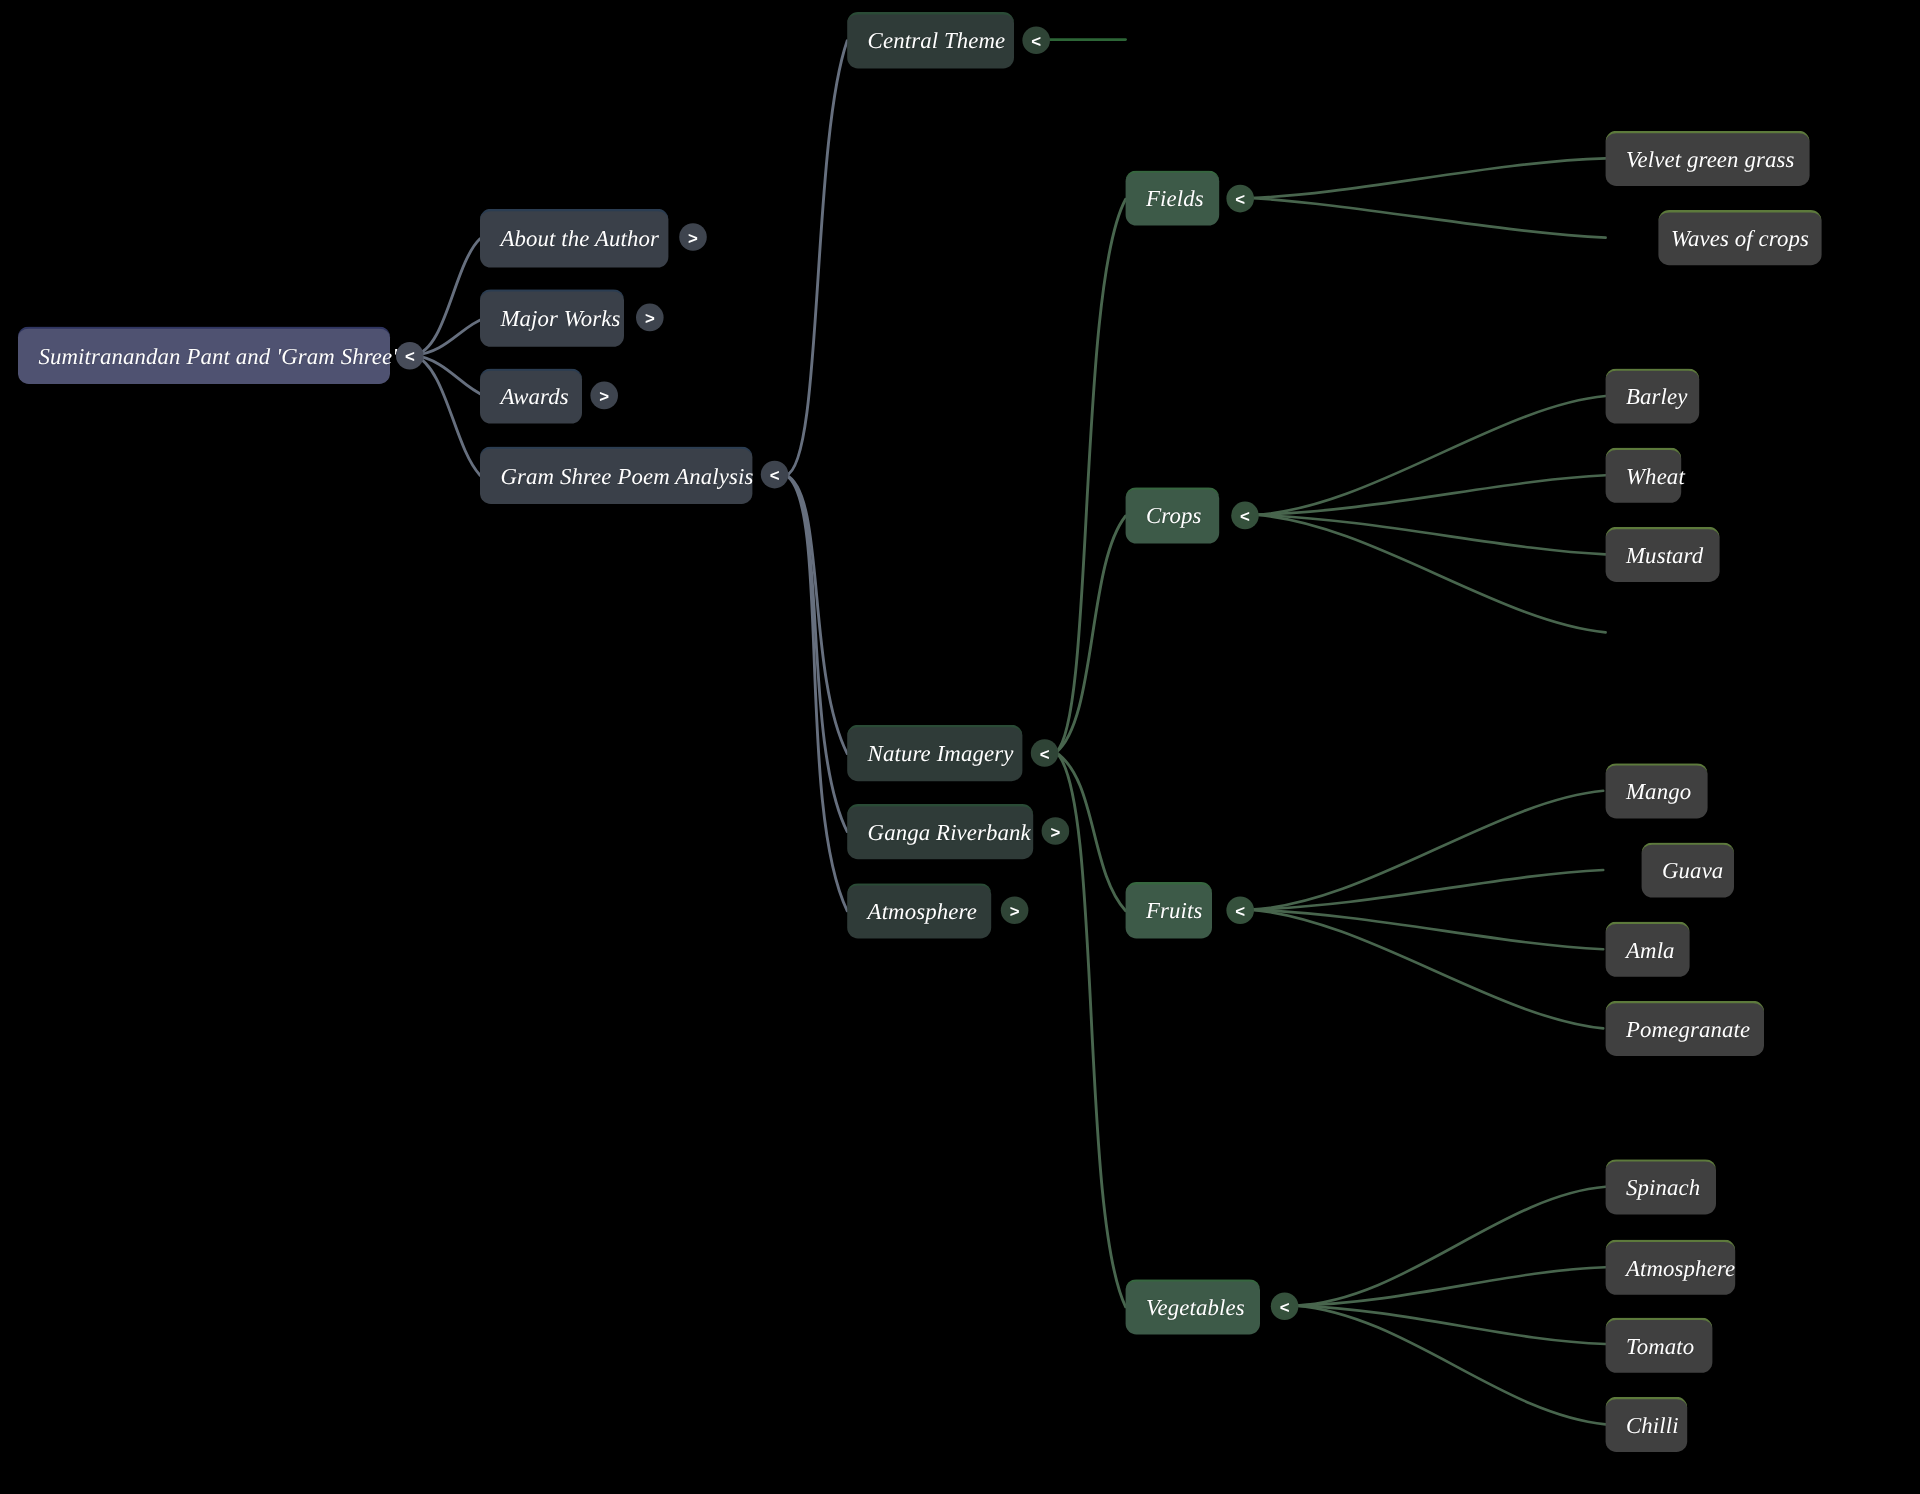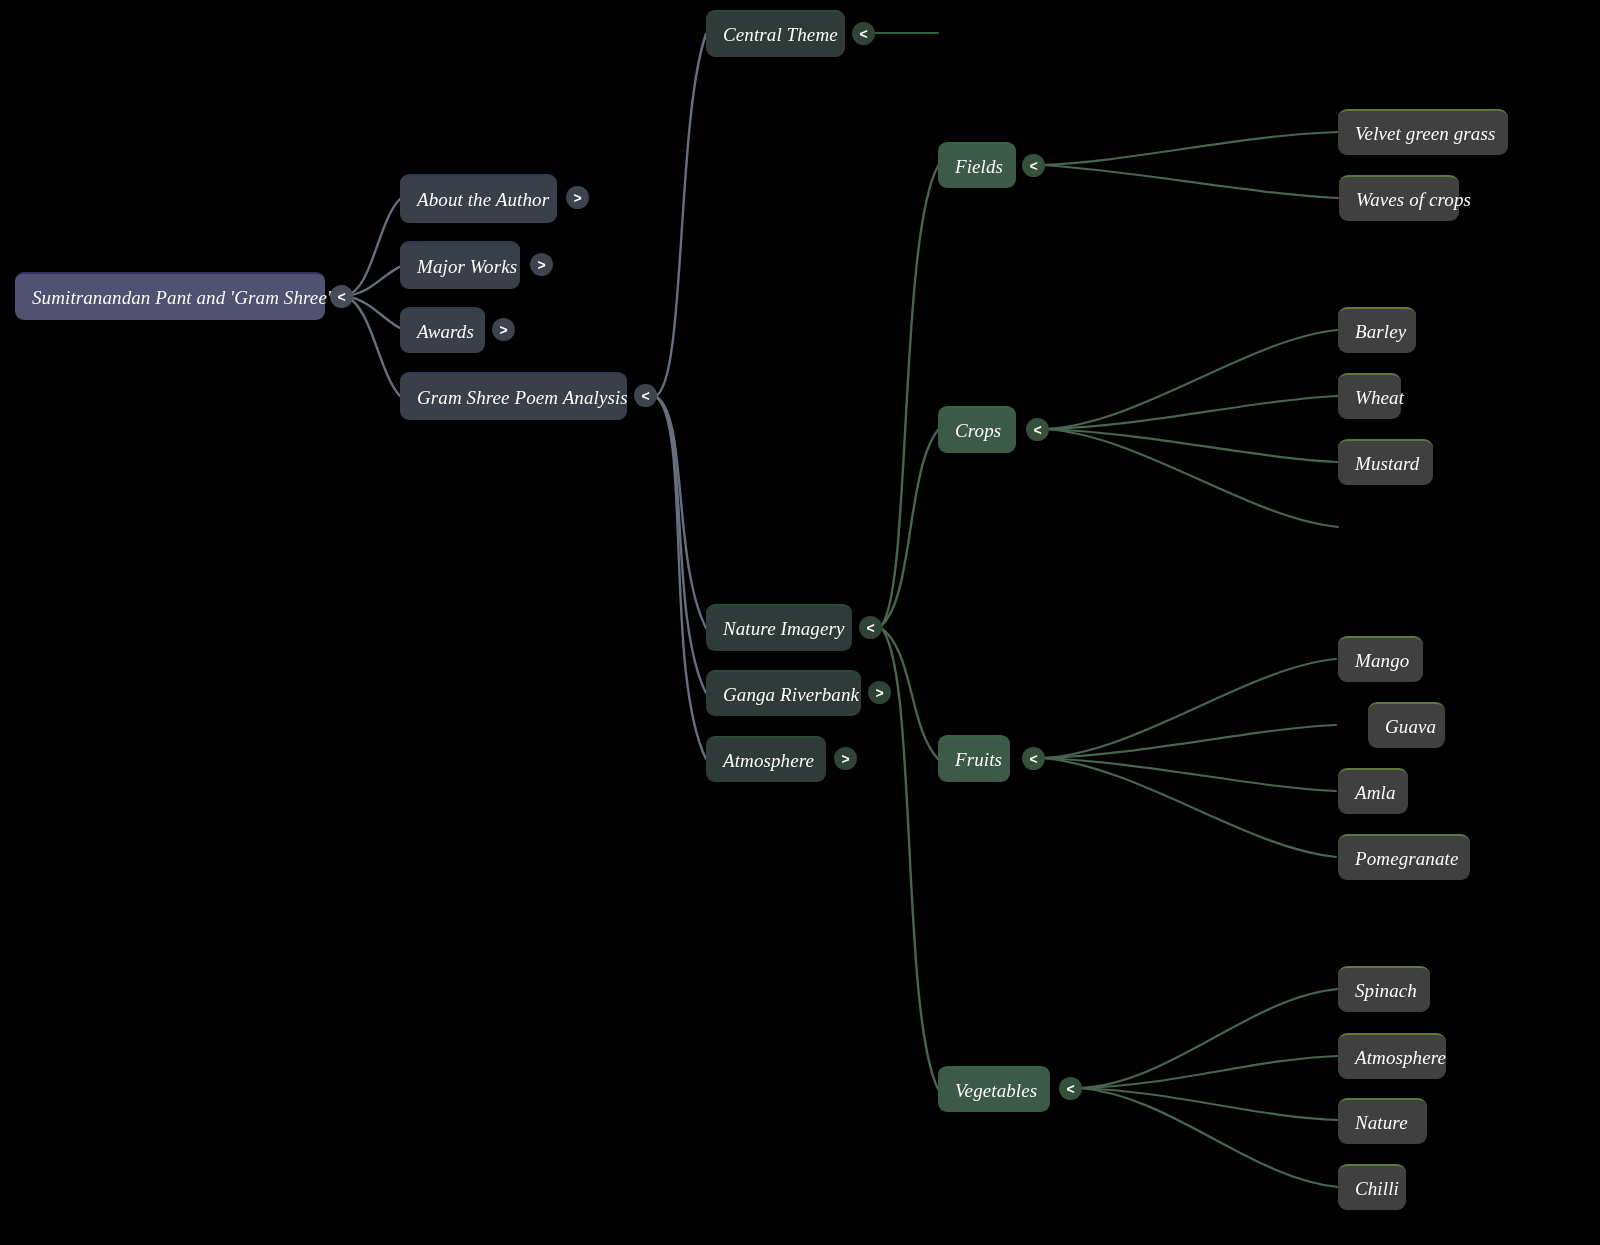--- a/index.html
+++ b/index.html
@@ -208,21 +208,21 @@
   <div class="toggle green2" style="left:1022px; top:747px;">&lt;</div>
 
   <div class="node branch" style="left:938px; top:1066px; width:112px; height:46px;">
     <span>Vegetables</span>
   </div>
   <div class="toggle green2" style="left:1059px; top:1077px;">&lt;</div>
 
   <div class="node leaf" style="left:1338px; top:109px; width:170px; height:46px;">
     <span>Velvet green grass</span>
   </div>
-  <div class="node leaf" style="left:1339px; top:175px; width:120px; height:46px;">
+  <div class="node leaf" style="left:1382px; top:175px; width:136px; height:46px;justify-content:center;">
     <span>Waves of crops</span>
   </div>
 
   <div class="node leaf" style="left:1338px; top:307px; width:78px; height:46px;">
     <span>Barley</span>
   </div>
   <div class="node leaf" style="left:1338px; top:373px; width:63px; height:46px;">
     <span>Wheat</span>
   </div>
   <div class="node leaf" style="left:1338px; top:439px; width:95px; height:46px;">
@@ -242,19 +242,19 @@
     <span>Pomegranate</span>
   </div>
 
   <div class="node leaf" style="left:1338px; top:966px; width:92px; height:46px;">
     <span>Spinach</span>
   </div>
   <div class="node leaf" style="left:1338px; top:1033px; width:108px; height:46px;">
     <span>Atmosphere</span>
   </div>
   <div class="node leaf" style="left:1338px; top:1098px; width:89px; height:46px;">
-    <span>Nature</span>
+    <span>Tomato</span>
   </div>
   <div class="node leaf" style="left:1338px; top:1164px; width:68px; height:46px;">
     <span>Chilli</span>
   </div>
 
 </div>
 
 </body></html>

